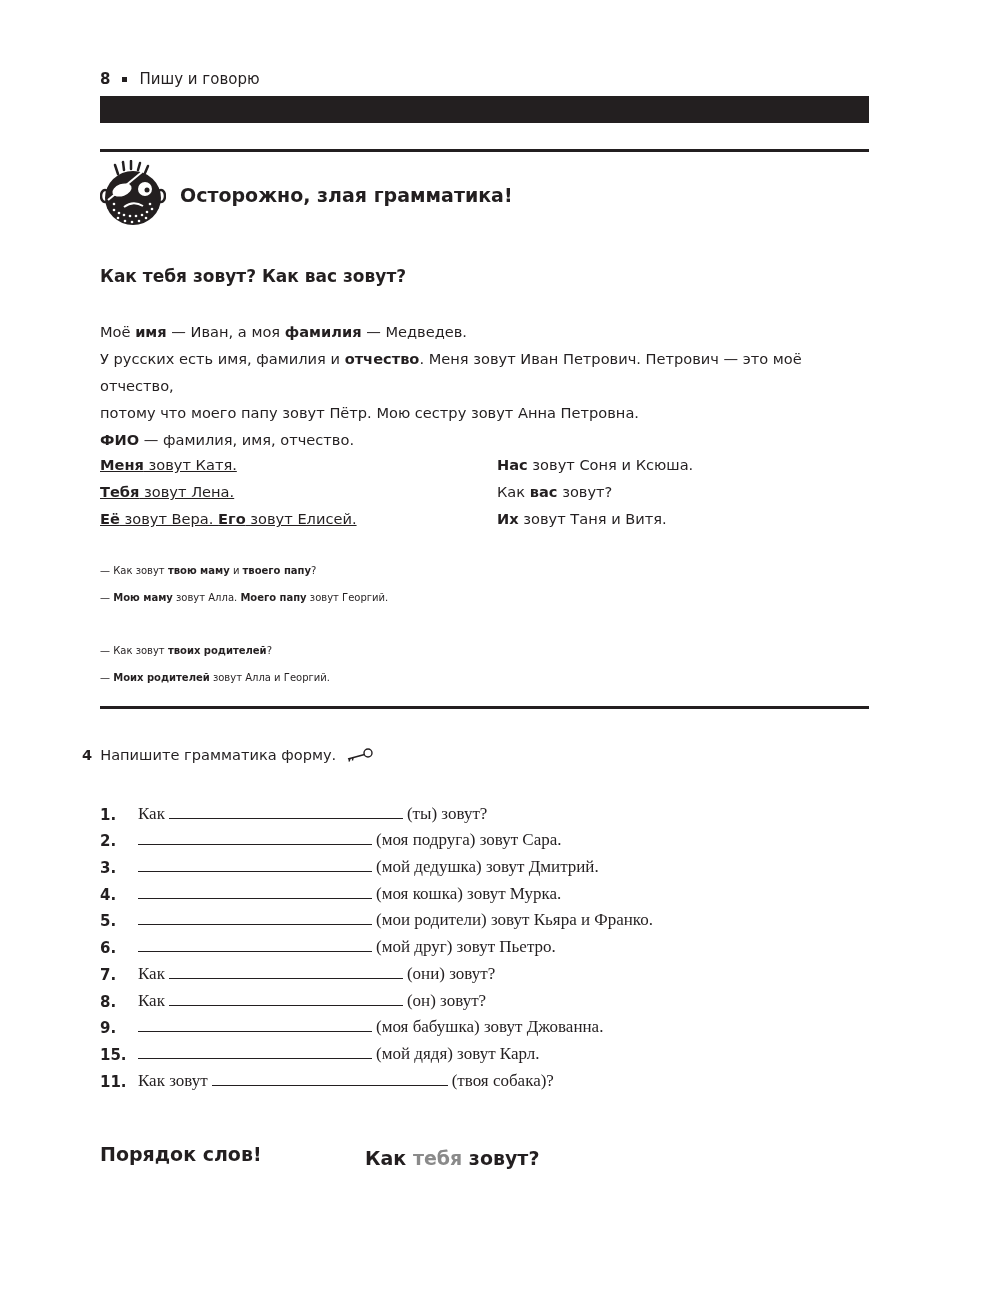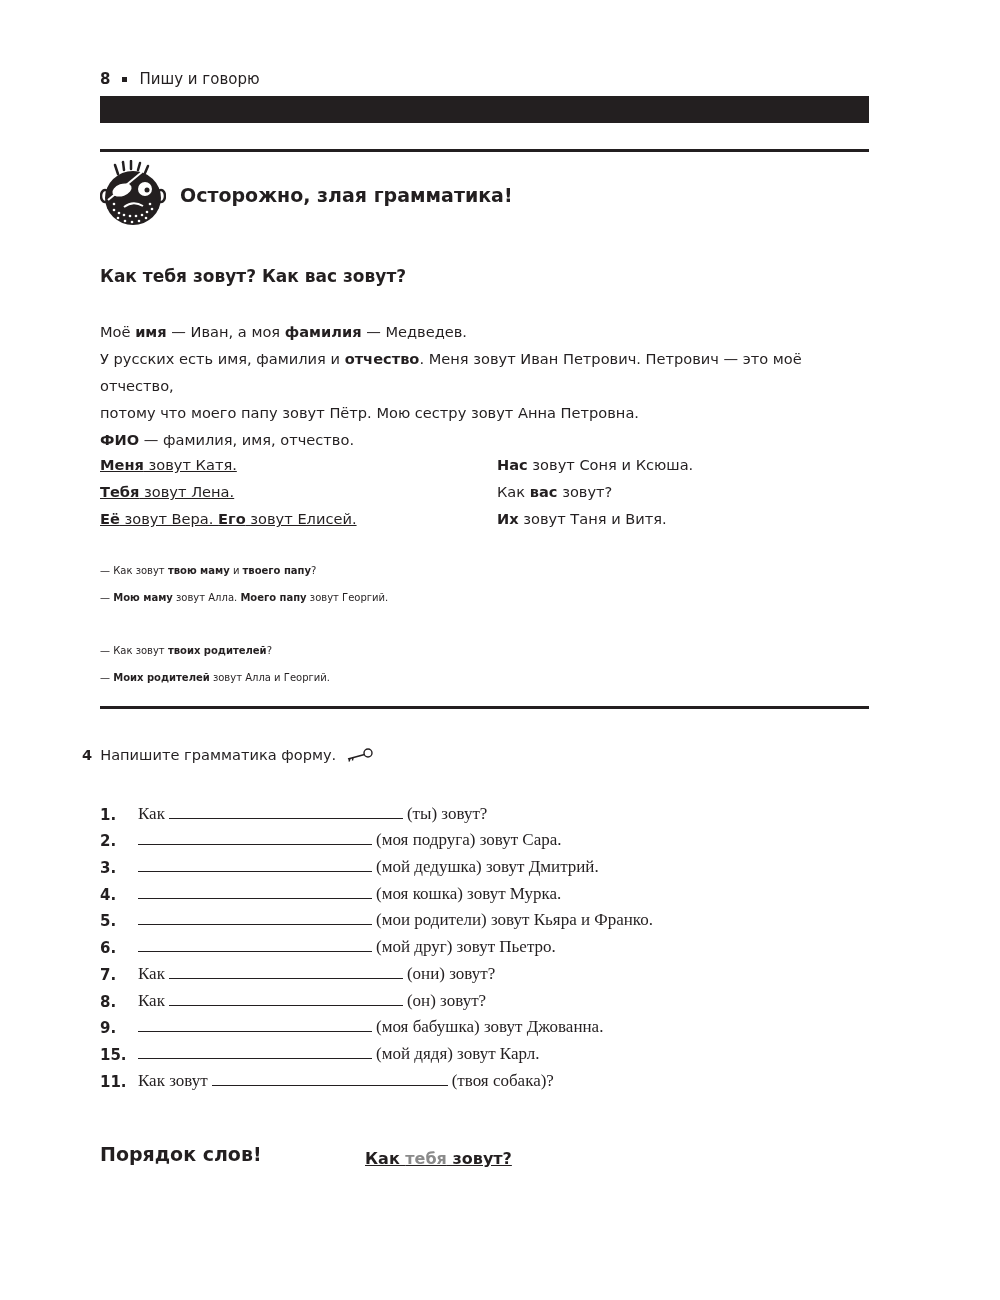--- a/index.html
+++ b/index.html
@@ -24,21 +24,21 @@
   .ex-head .num { font-weight:bold; margin-right:8px; }
   .key { margin-left:10px; }
   .items { left:100px; top:797px; font-family:"Liberation Serif", serif; font-size:17px; }
   .item { height:26.7px; display:flex; align-items:flex-end; white-space:nowrap; }
   .item .n { font-family:"DejaVu Sans", sans-serif; font-weight:bold; font-size:15px; width:38px; }
   .blank { display:inline-block; border-bottom:1.5px solid #231f20; height:1px; margin:0 4px 5px 4px; }
   .w-short { width:234px; }
   .w-long { width:236px; }
   .w-mid { width:234px; }
   .order-title { left:100px; top:1143px; font-size:19px; font-weight:bold; }
-  .order-ex { left:365px; top:1145px; font-size:16px; font-weight:bold; line-height:27px;text-decoration:underline; }
+  .order-ex { left:365px; top:1145px; font-size:19px; font-weight:bold; line-height:27px; }
 </style>
 </head>
 <body>
 
 <div class="abs running-head">
   <span class="pnum">8</span>
   <span class="bullet"></span>
   <span>Пишу и говорю</span>
 </div>
 

